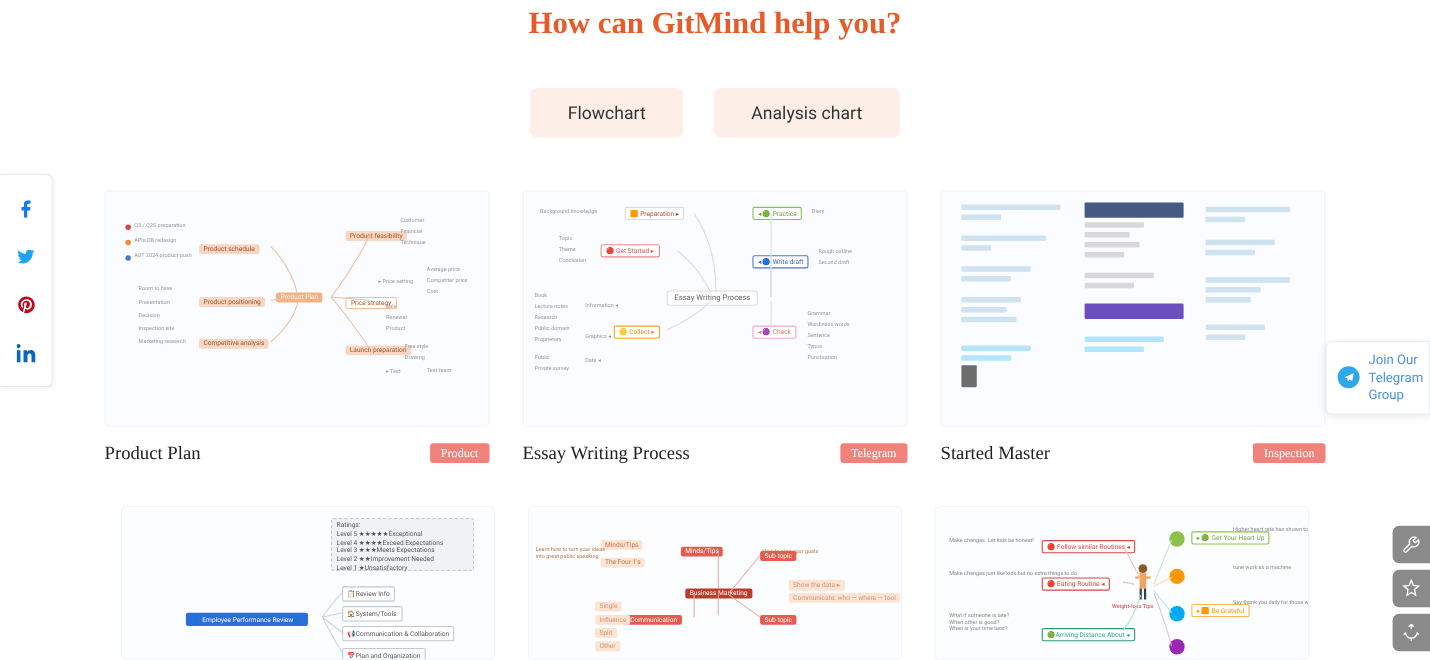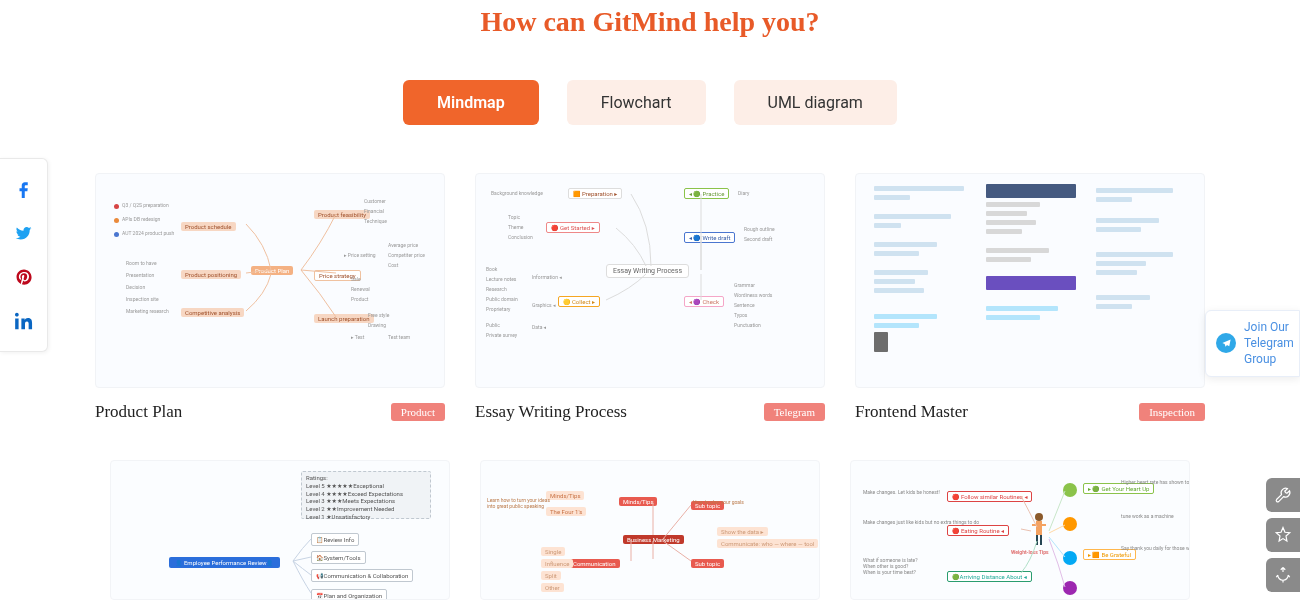--- a/index.html
+++ b/index.html
@@ -211,23 +211,22 @@
   .r2-tag { position:absolute; font-size:6px; padding:1px 4px; border-radius:2px; }
   .r2-circle { position:absolute; width:14px;height:14px;border-radius:50%; }
 
 </style>
 </head>
 <body>
 
 <h1 class="heading">How can GitMind help you?</h1>
 
 <div class="tabs">
-  <div class="tab active">Mindmap</div>
   <div class="tab">Flowchart</div>
-  <div class="tab">UML diagram</div>
+  <div class="tab">Analysis chart</div>
 </div>
 
 <div class="cards">
 
   <div class="card">
     <div class="thumb">
 
       <div class="mm-dot" style="left:18px;top:30px;background:#d64545;"></div>
       <div class="mm-tinytxt" style="left:26px;top:28px;">Q3 / Q2S preparation</div>
       <div class="mm-dot" style="left:18px;top:44px;background:#ea8a3b;"></div>
@@ -381,21 +380,21 @@
         <div style="height:12px;"></div>
         <div class="fm-bar" style="width:85%;"></div>
         <div class="fm-bar" style="width:55%;"></div>
         <div class="fm-bar" style="width:45%;"></div>
         <div style="height:12px;"></div>
         <div class="fm-bar" style="width:60%;"></div>
         <div class="fm-bar" style="width:40%;"></div>
       </div>
     </div>
     <div class="card-footer">
-      <div class="card-title">Frontend Master</div>
+      <div class="card-title">Started Master</div>
       <div class="tag">Inspection</div>
     </div>
   </div>
 
 </div>
 
 <div class="cards-row2">
 
   <div class="thumb2">
     <div class="r2-box" style="left:190px;top:10px;width:130px;height:48px;text-align:left;line-height:1.3;">

